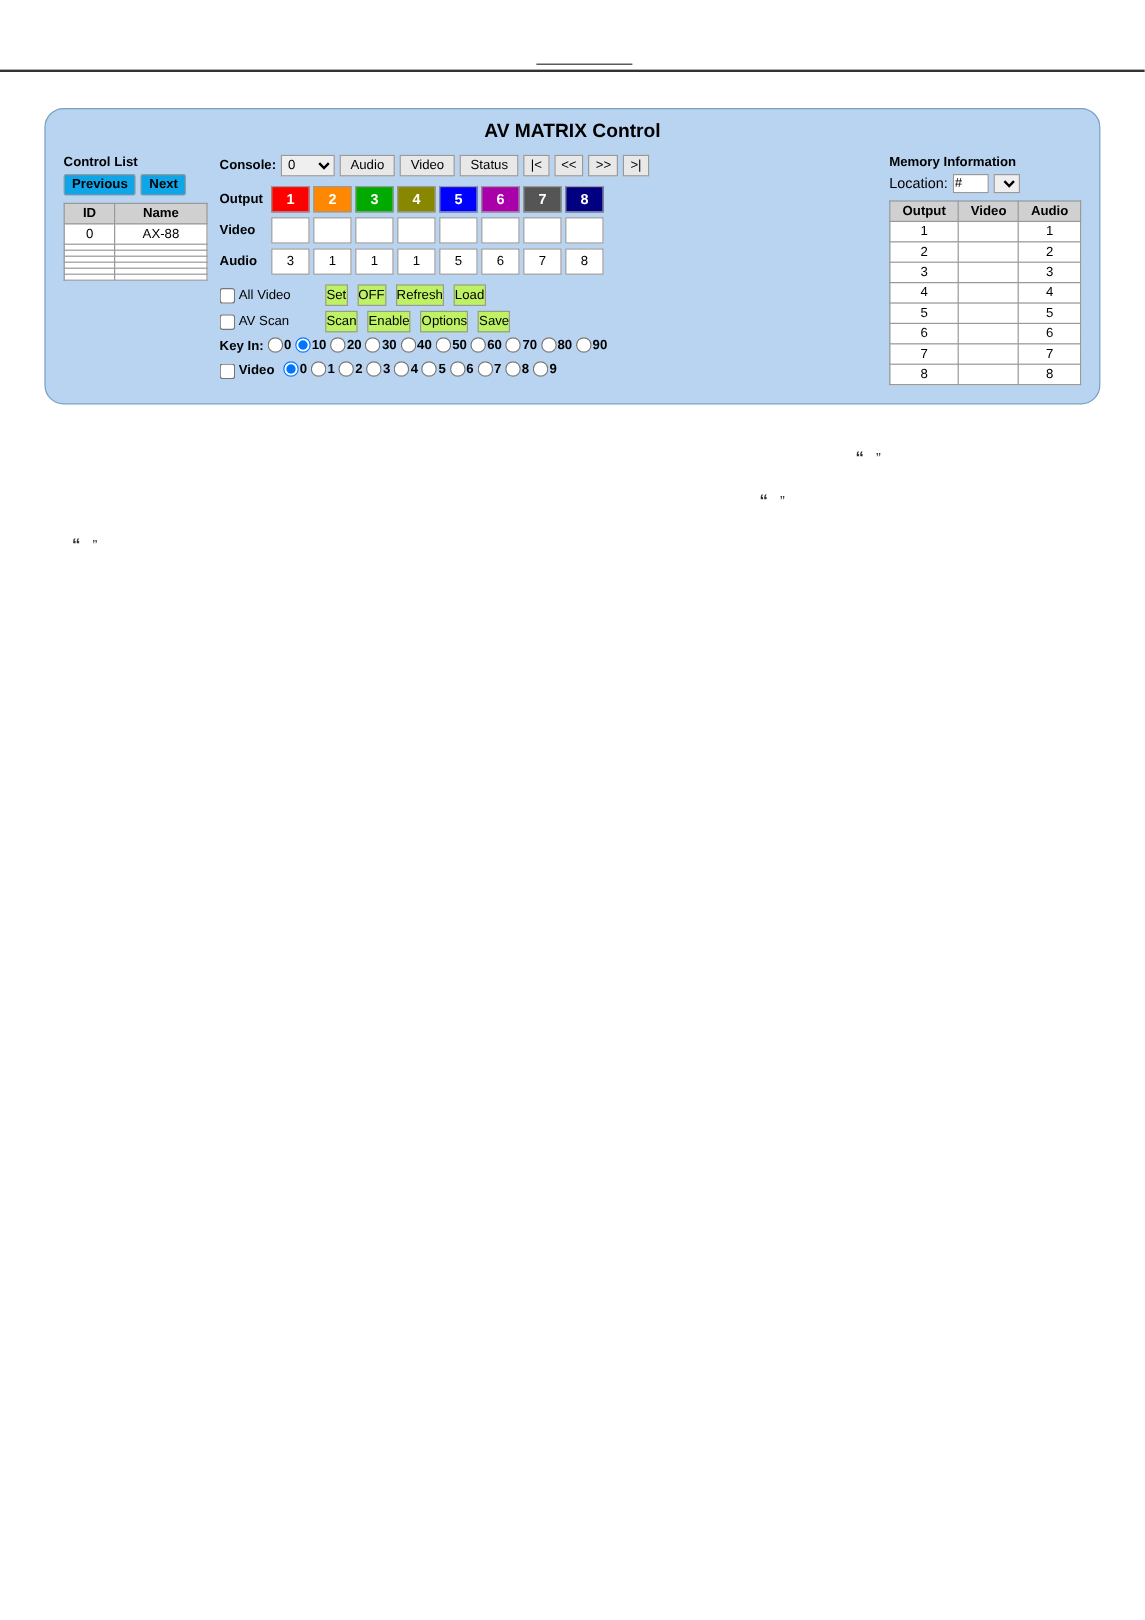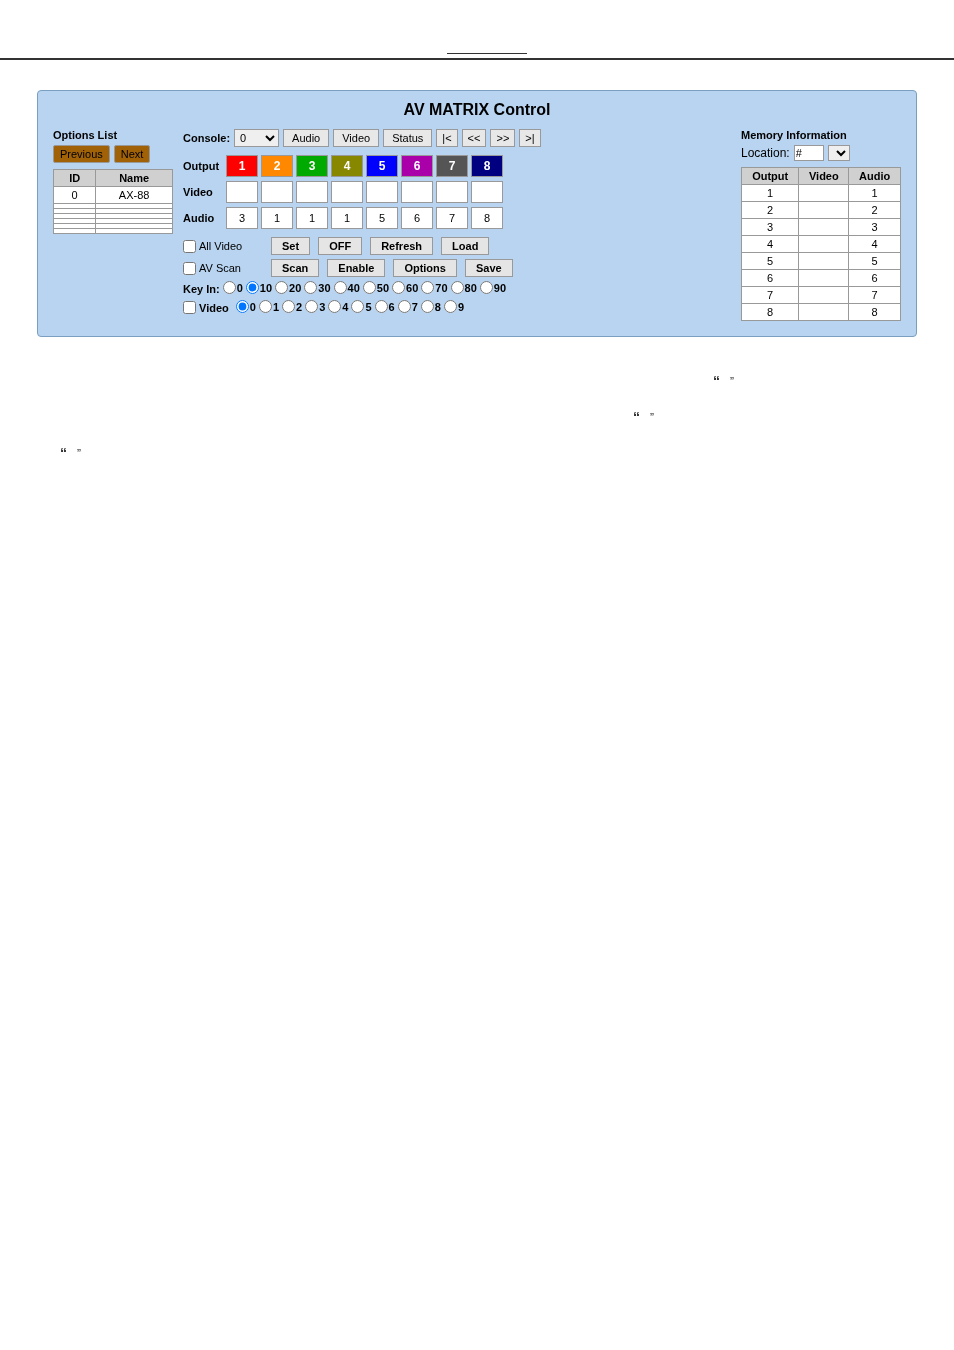--- a/index.html
+++ b/index.html
@@ -27,21 +27,21 @@
       margin: 0 auto;
     }
 
     .main-container {
       padding: 30px 20px 20px 20px;
     }
 
     .av-matrix-panel {
       background: #b8d4f0;
       border: 1px solid #7a9fc0;
-      border-radius: 4px;
+      border-radius: 16px;
       padding: 10px 15px 15px 15px;
       width: 880px;
       margin: 0 auto;
     }
 
     .panel-title {
       text-align: center;
       font-size: 16px;
       font-weight: bold;
       margin-bottom: 10px;
@@ -66,25 +66,26 @@
     }
 
     .btn-row {
       display: flex;
       gap: 4px;
       margin-bottom: 6px;
     }
 
     .btn {
       border: 1px solid #999;
-      background: #a16207;
+      background: #0ea5e9;
       padding: 2px 6px;
       font-size: 11px;
       cursor: pointer;
       border-radius: 2px;
+      font-weight: bold;
     }
 
     .console-table {
       border-collapse: collapse;
       width: 100%;
     }
 
     .console-table th, .console-table td {
       border: 1px solid #999;
       padding: 2px 6px;
@@ -206,25 +207,24 @@
     .checkbox-label {
       display: flex;
       align-items: center;
       gap: 3px;
       font-size: 11px;
       width: 80px;
     }
 
     .action-btn {
       border: 1px solid #999;
-      background: #e5e5e5;
-      padding: 2px 10px;
+      background: #bef264;
+      padding: 2px 0;
       font-size: 11px;
       cursor: pointer;
-      font-weight: bold;
     }
 
     .key-row {
       font-size: 11px;
       margin-bottom: 4px;
       display: flex;
       align-items: center;
       gap: 3px;
       flex-wrap: wrap;
     }
@@ -285,21 +285,21 @@
   <div class="top-line"></div>
 </div>
 
 <div class="main-container">
   <div class="av-matrix-panel">
     <div class="panel-title">AV MATRIX Control</div>
 
     <div class="panel-body">
 
       <div class="console-list">
-        <div class="section-label">Options List</div>
+        <div class="section-label">Control List</div>
         <div class="btn-row">
           <button class="btn">Previous</button>
           <button class="btn">Next</button>
         </div>
         <table class="console-table">
           <thead>
             <tr>
               <th>ID</th>
               <th>Name</th>
             </tr>

